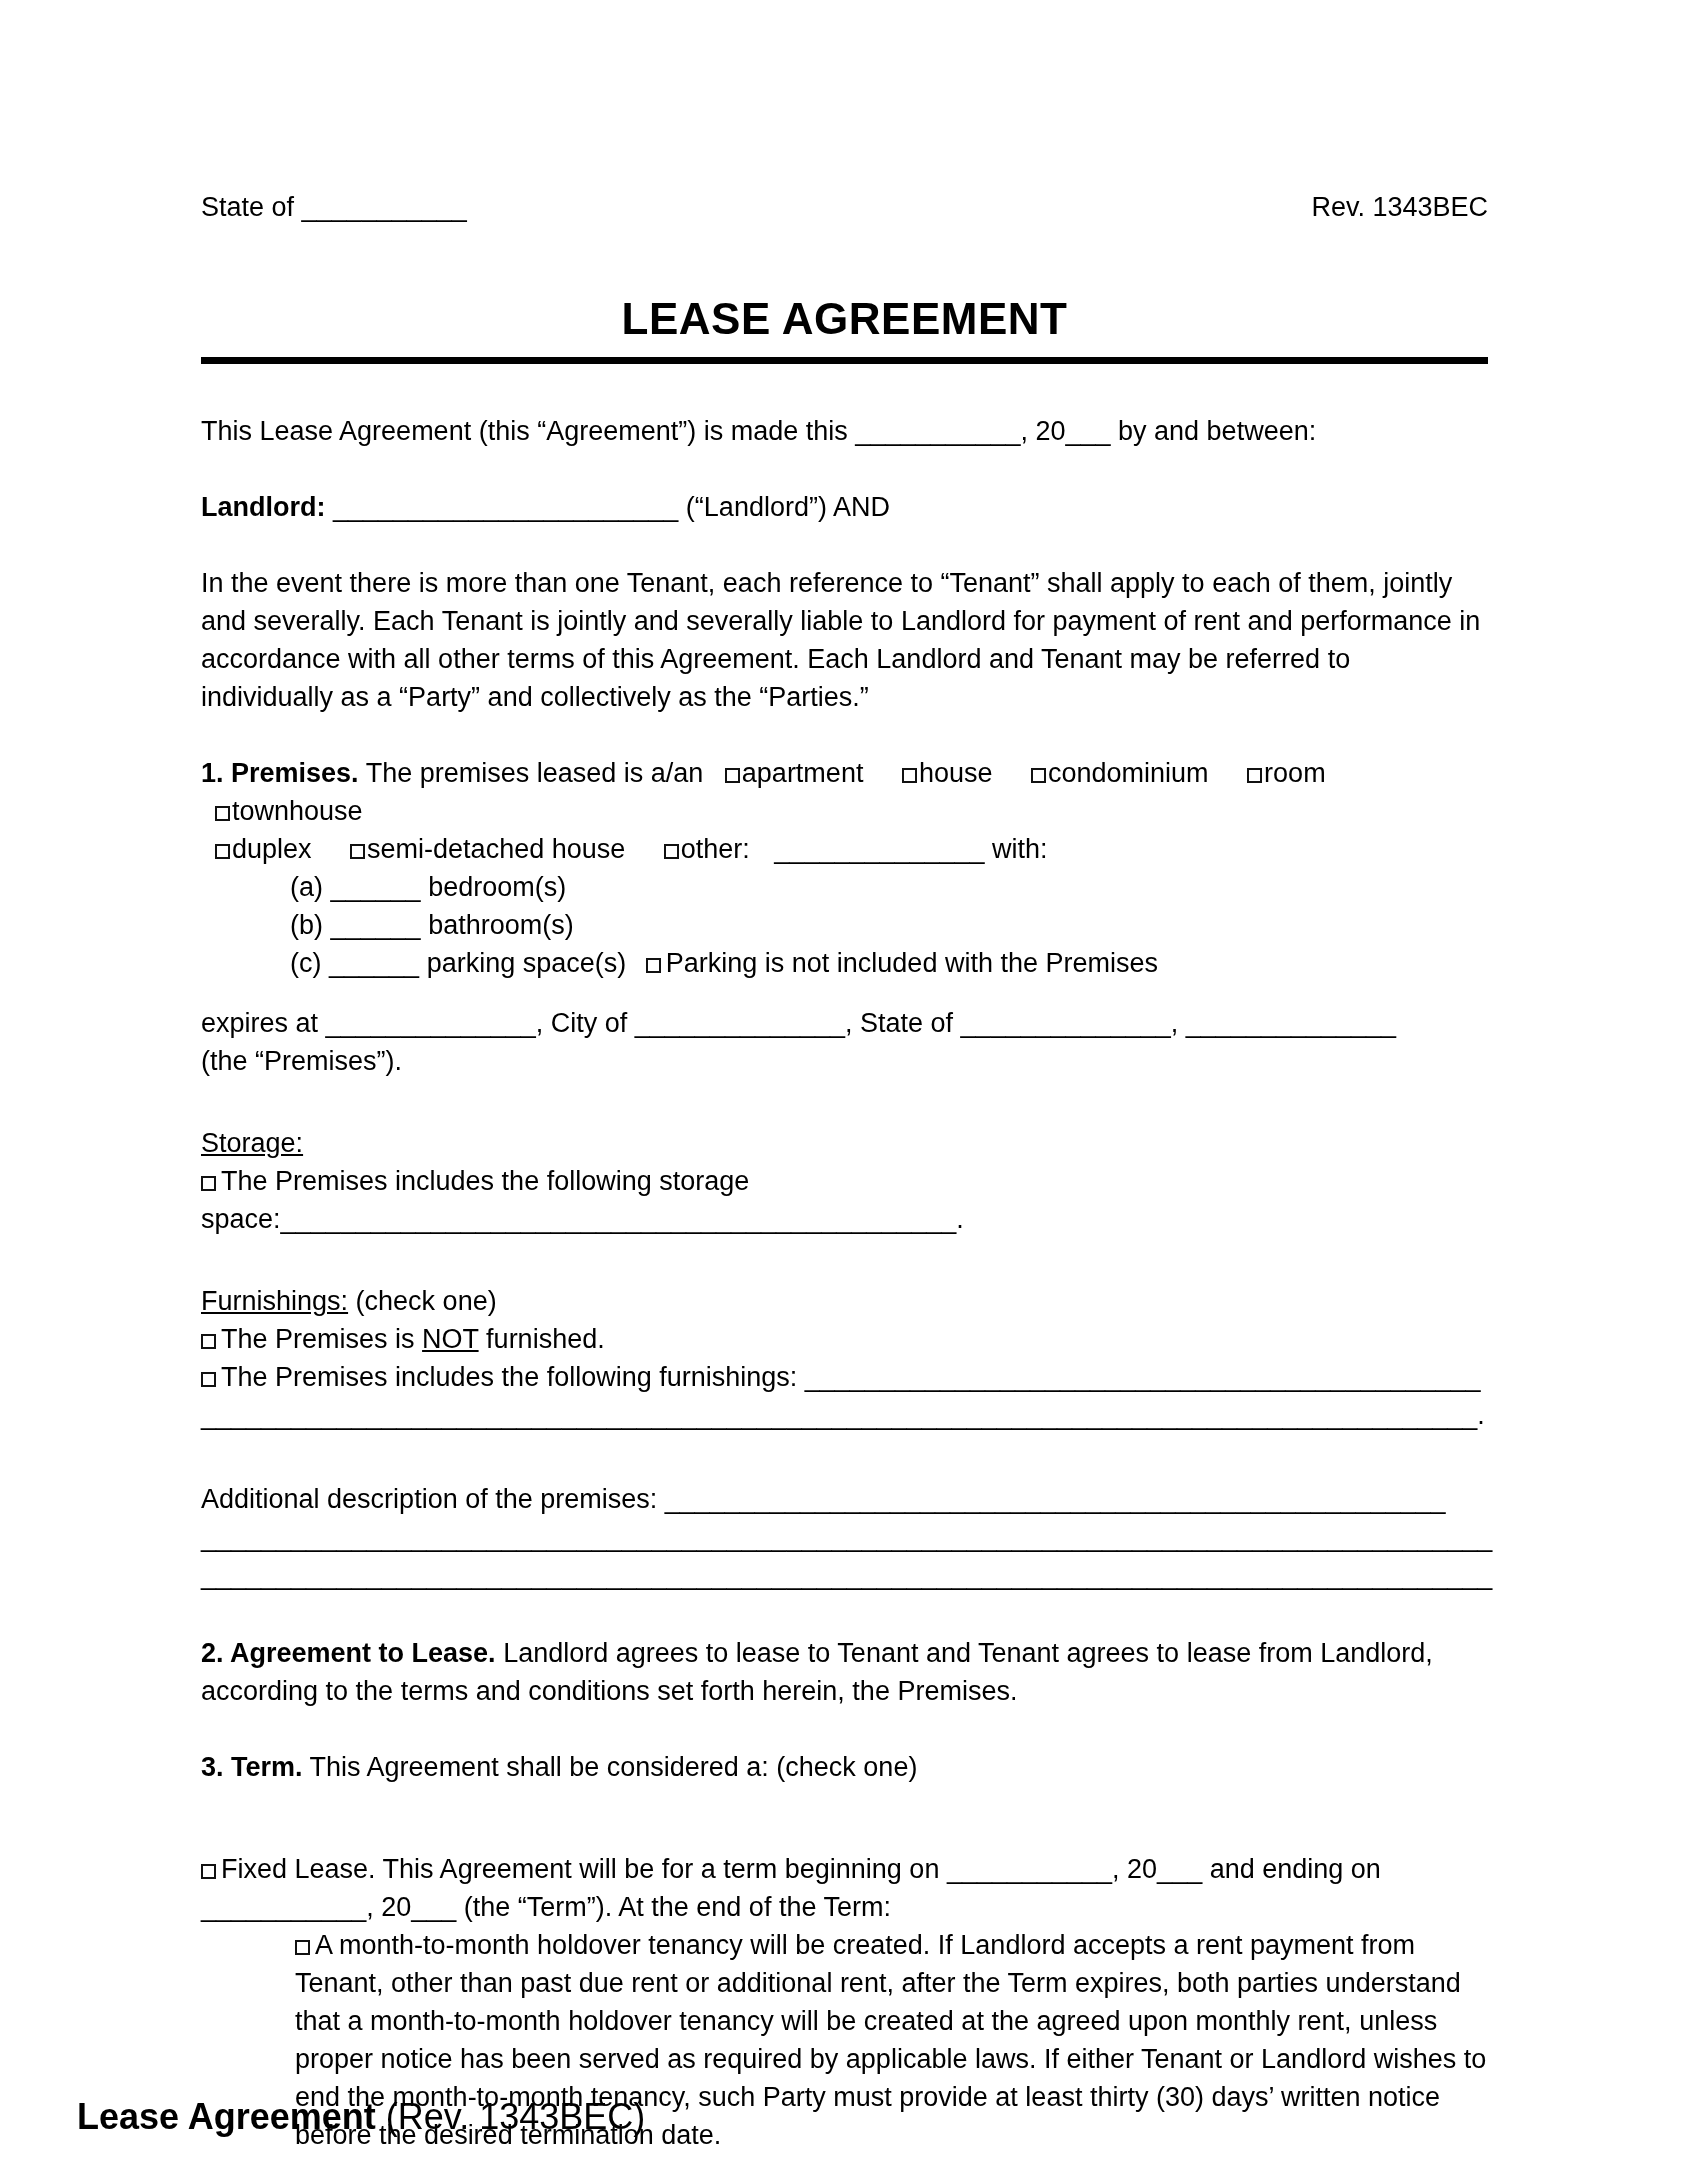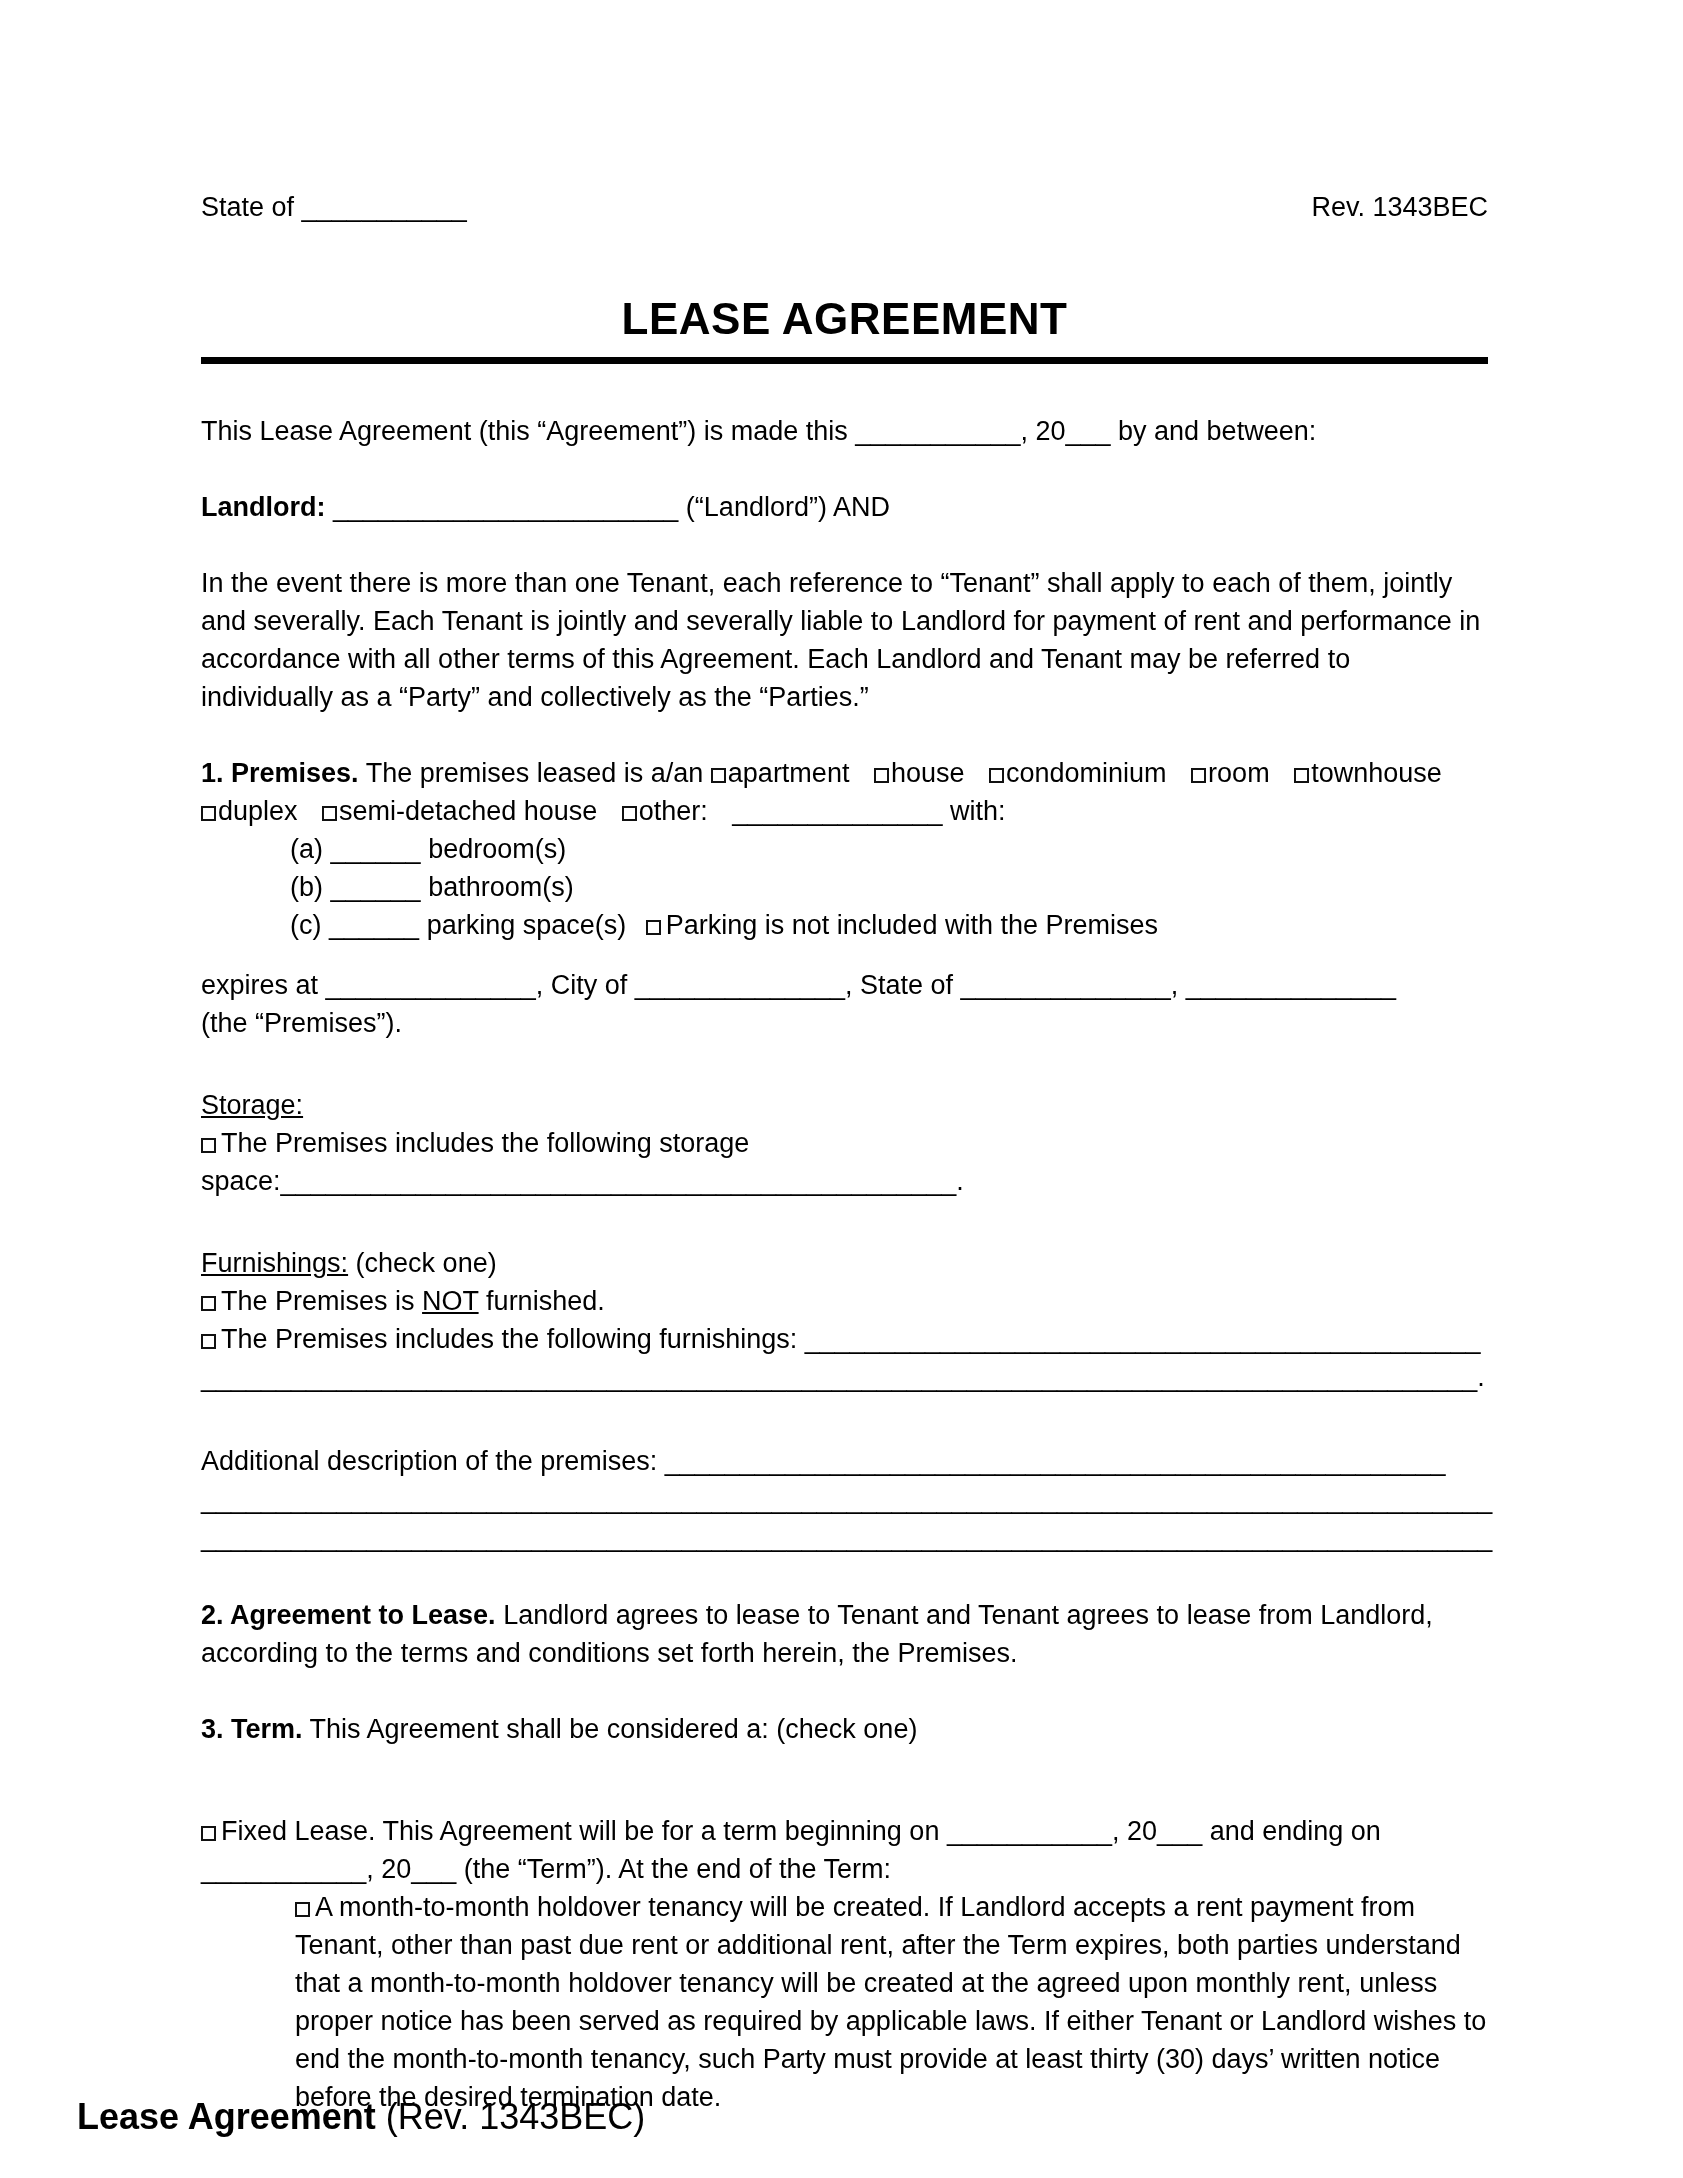--- a/index.html
+++ b/index.html
@@ -22,21 +22,21 @@
   .line  { margin:0; }
   .b     { font-weight:bold; }
   .u     { text-decoration:underline; }
 
   .cb {
     display:inline-block; width:15px; height:15px;
     border:2px solid #111; box-sizing:border-box;
     vertical-align:-1px; margin-right:5px; background:#fff;
   }
   .cb.tight { margin-right:2px; }
-  .opt { margin-right:17px; white-space:nowrap; }
+  .opt { margin-right:17px; white-space:nowrap;margin-left:14px; }
 
   .sublist { margin-left:89px; }
   .gap-sm { display:inline-block; width:12px; }
 
   .located { margin-top:22px; margin-bottom:44px; }
   .storage-block { margin-bottom:44px; }
   .furnishings-block { margin-bottom:46px; }
   .additional-block { margin-bottom:40px; }
   .sec3 { margin-bottom:64px; }
   .holdover { padding-left:94px; margin:0; }

